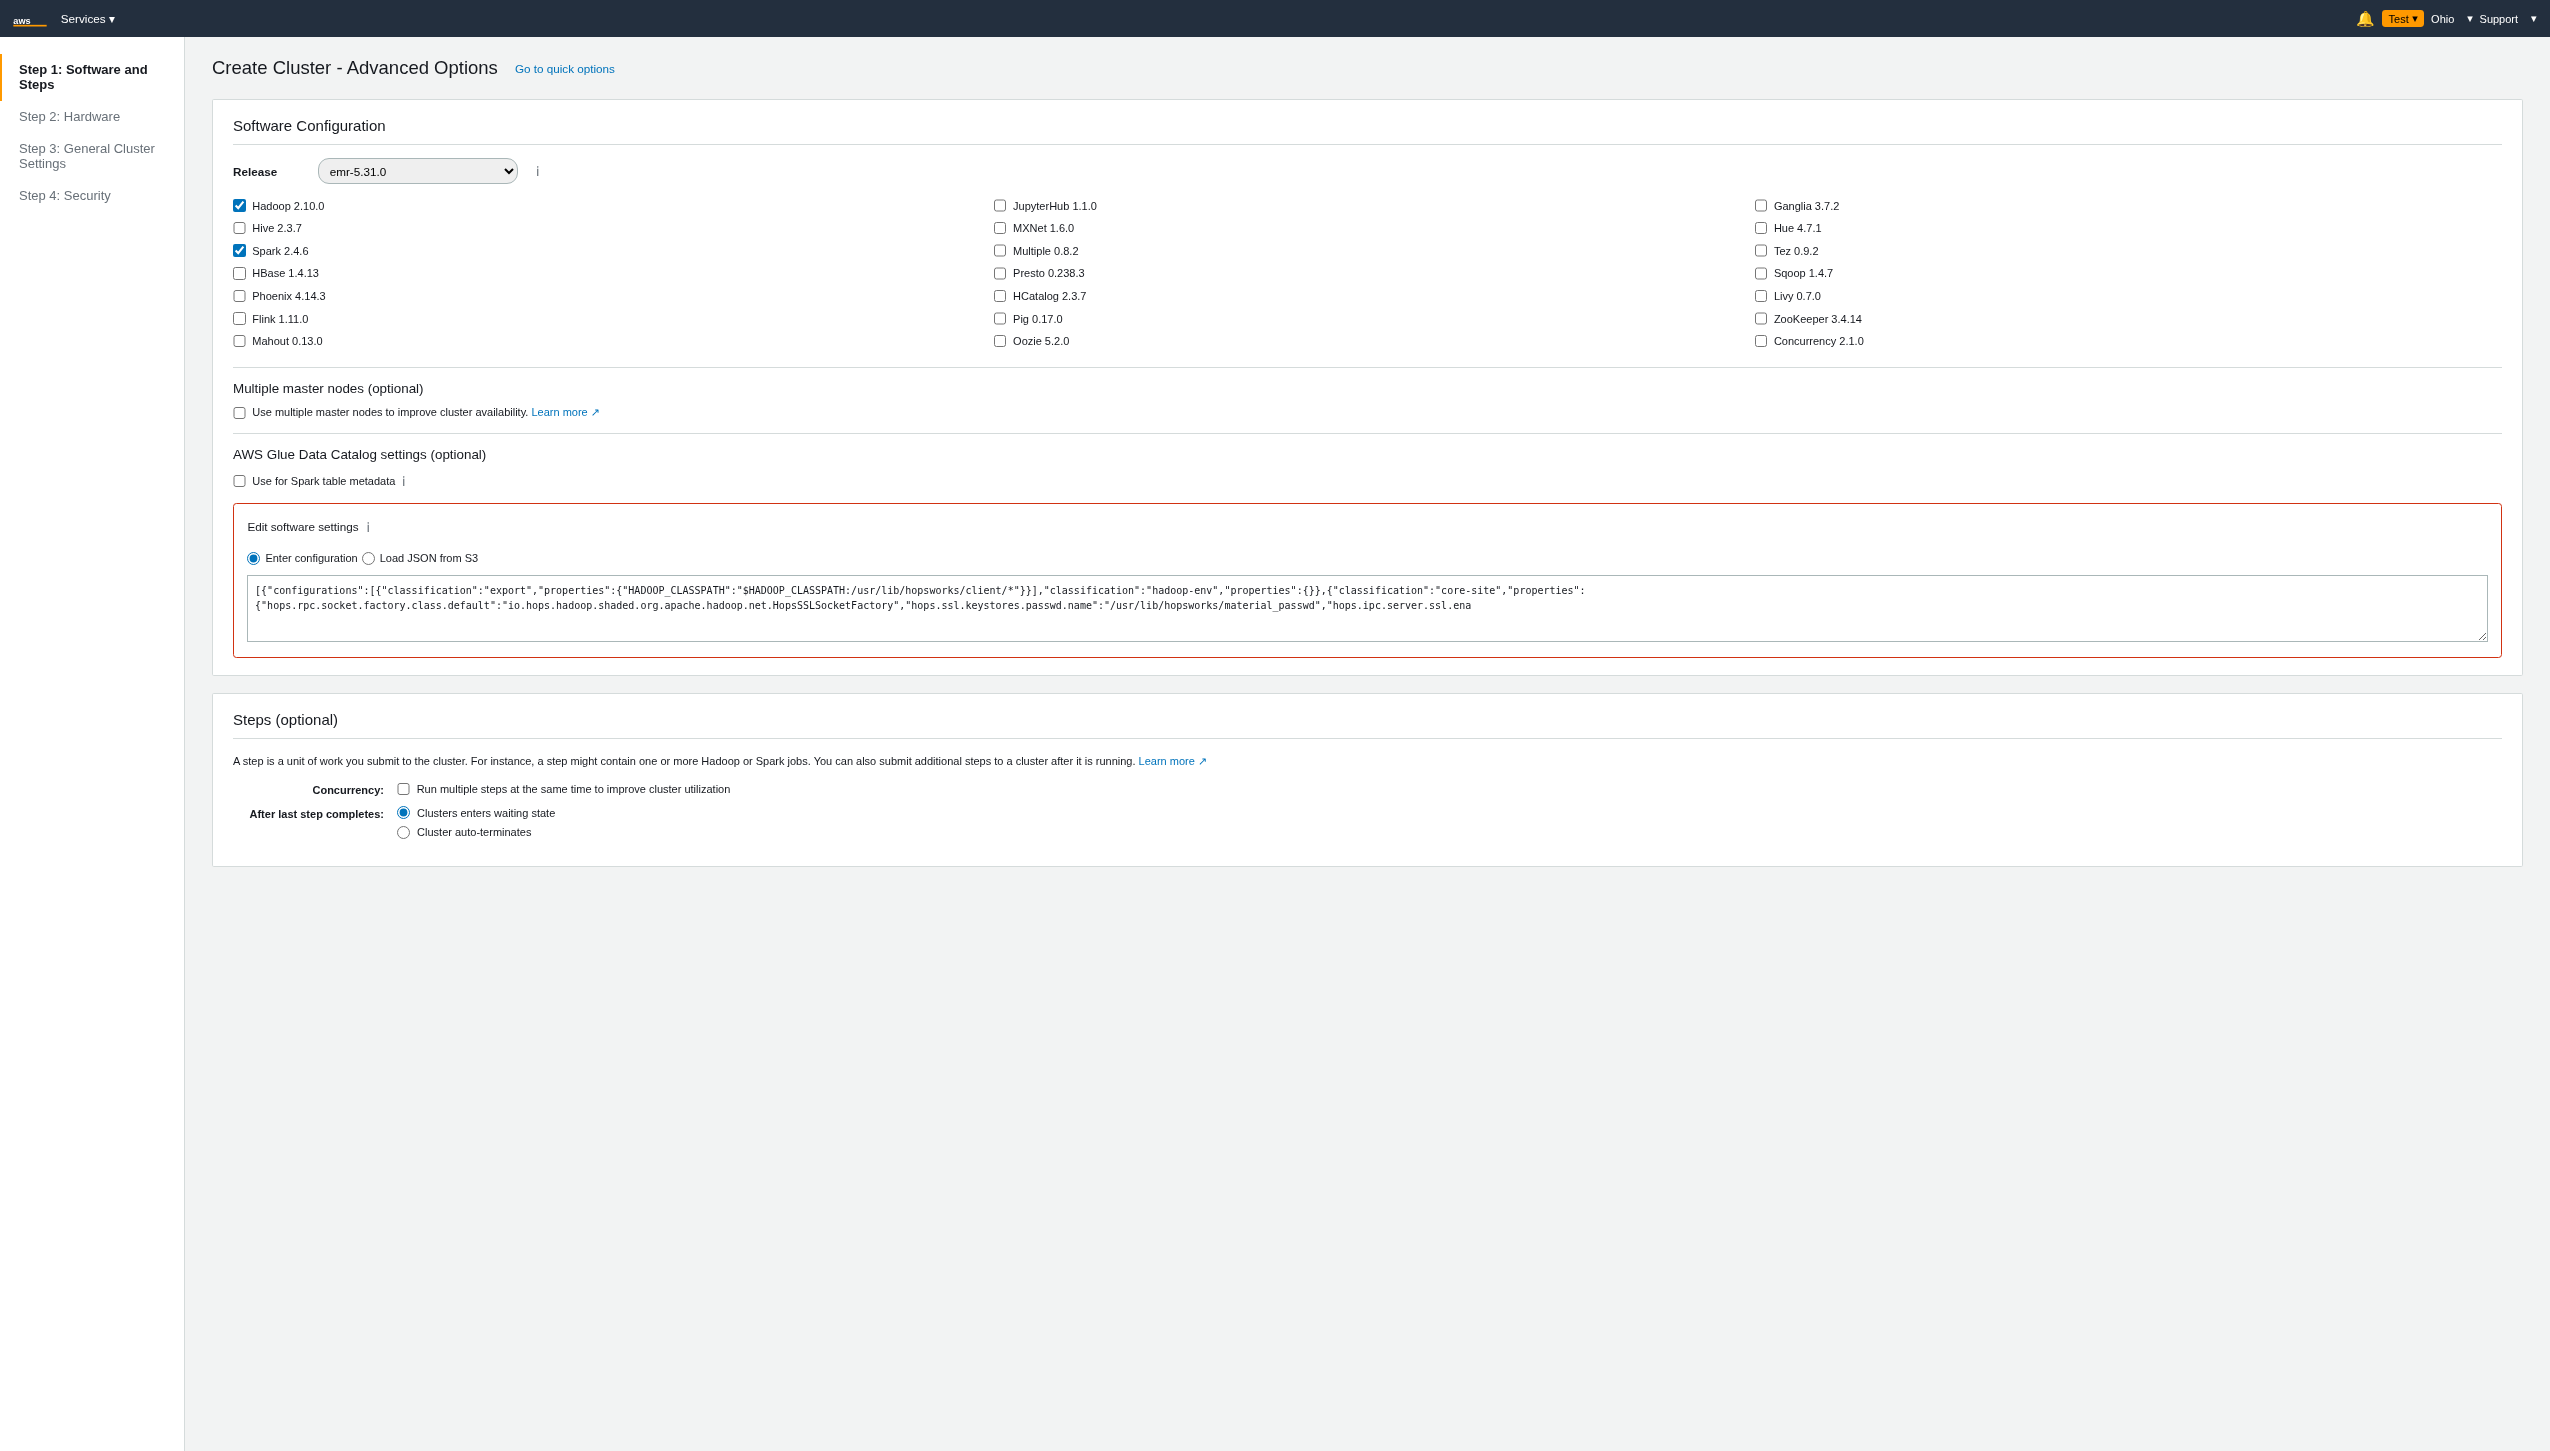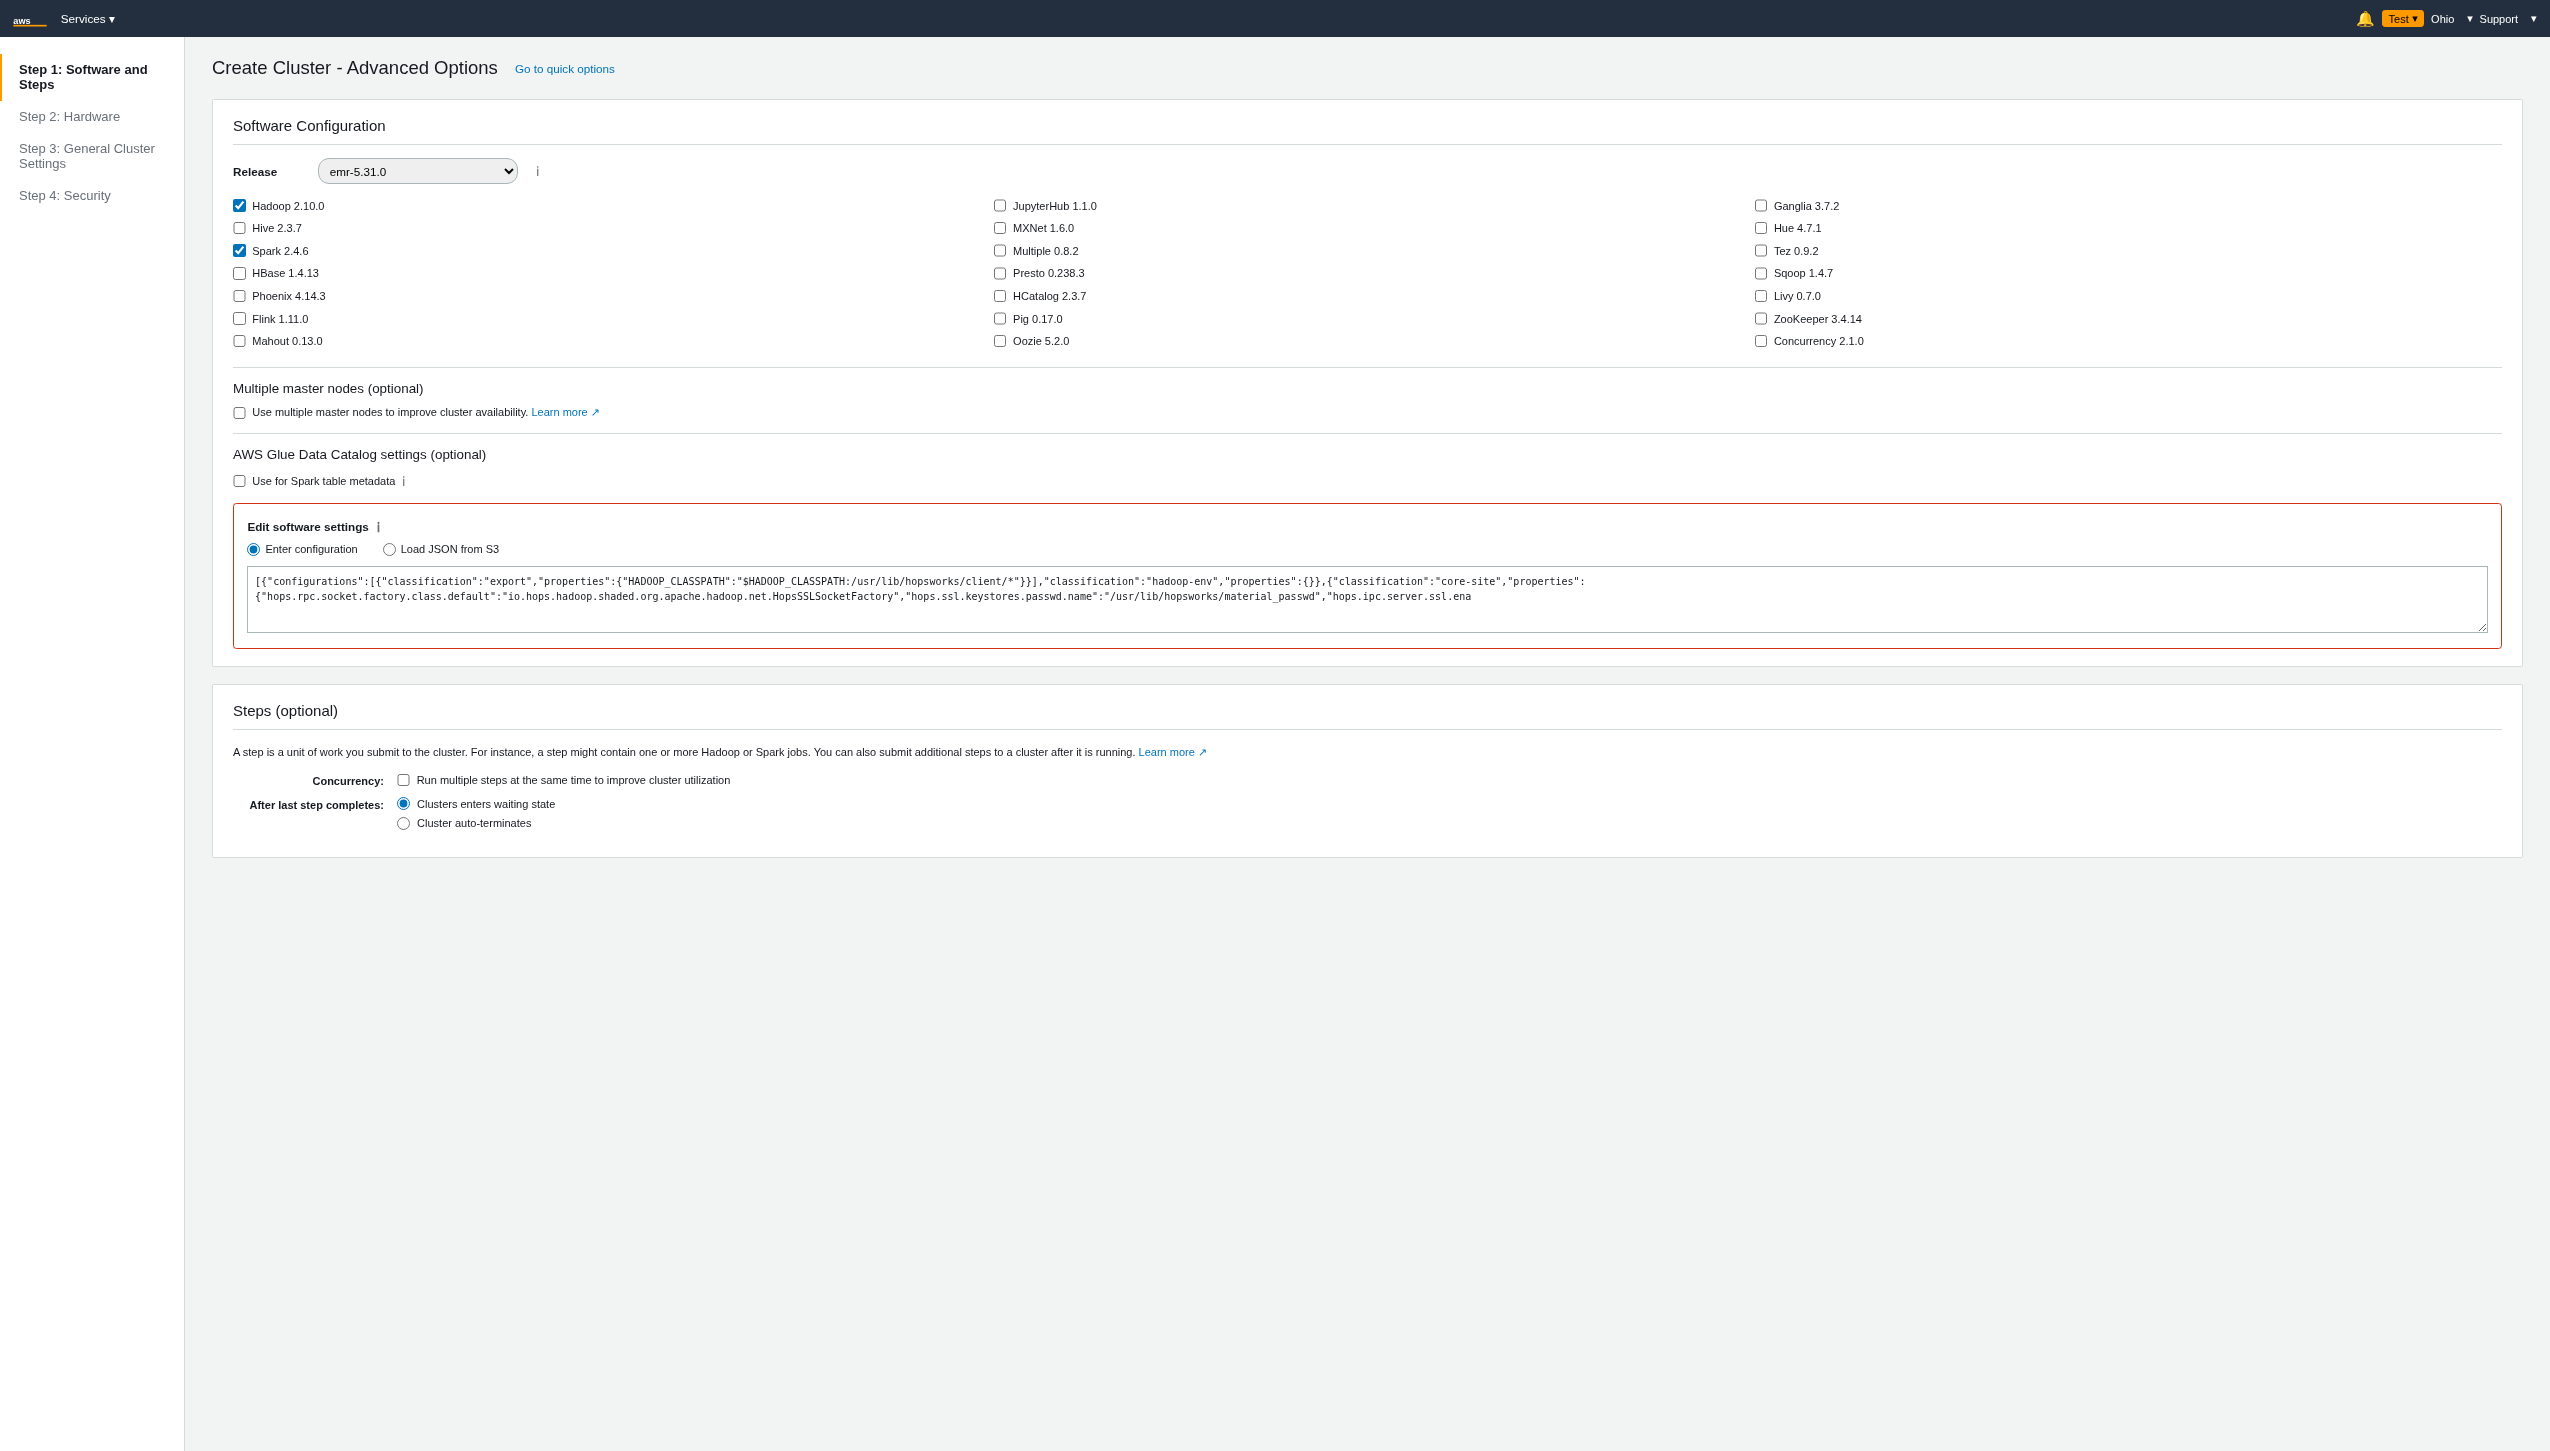--- a/index.html
+++ b/index.html
@@ -222,30 +222,30 @@
 
     
     .edit-settings-box {
       border: 1.7px solid #d13212;
       border-radius: 3.4px;
       padding: 13.4px;
       margin-top: 13.4px;
     }
     .edit-settings-title {
       font-size: 11.7px;
-      font-weight: 700;
-      margin-bottom: 7px;
+      font-weight: 400;
+      margin-bottom: 16px;
       display: flex;
       align-items: center;
       gap: 8px;
     }
     .radio-row {
       display: flex;
       align-items: center;
-      gap: 25px;
+      gap: 4px;
       margin-bottom: 10px;
     }
     .radio-option {
       display: flex;
       align-items: center;
       gap: 5px;
       font-size: 11px;
       cursor: pointer;
     }
     input[type="radio"] {

